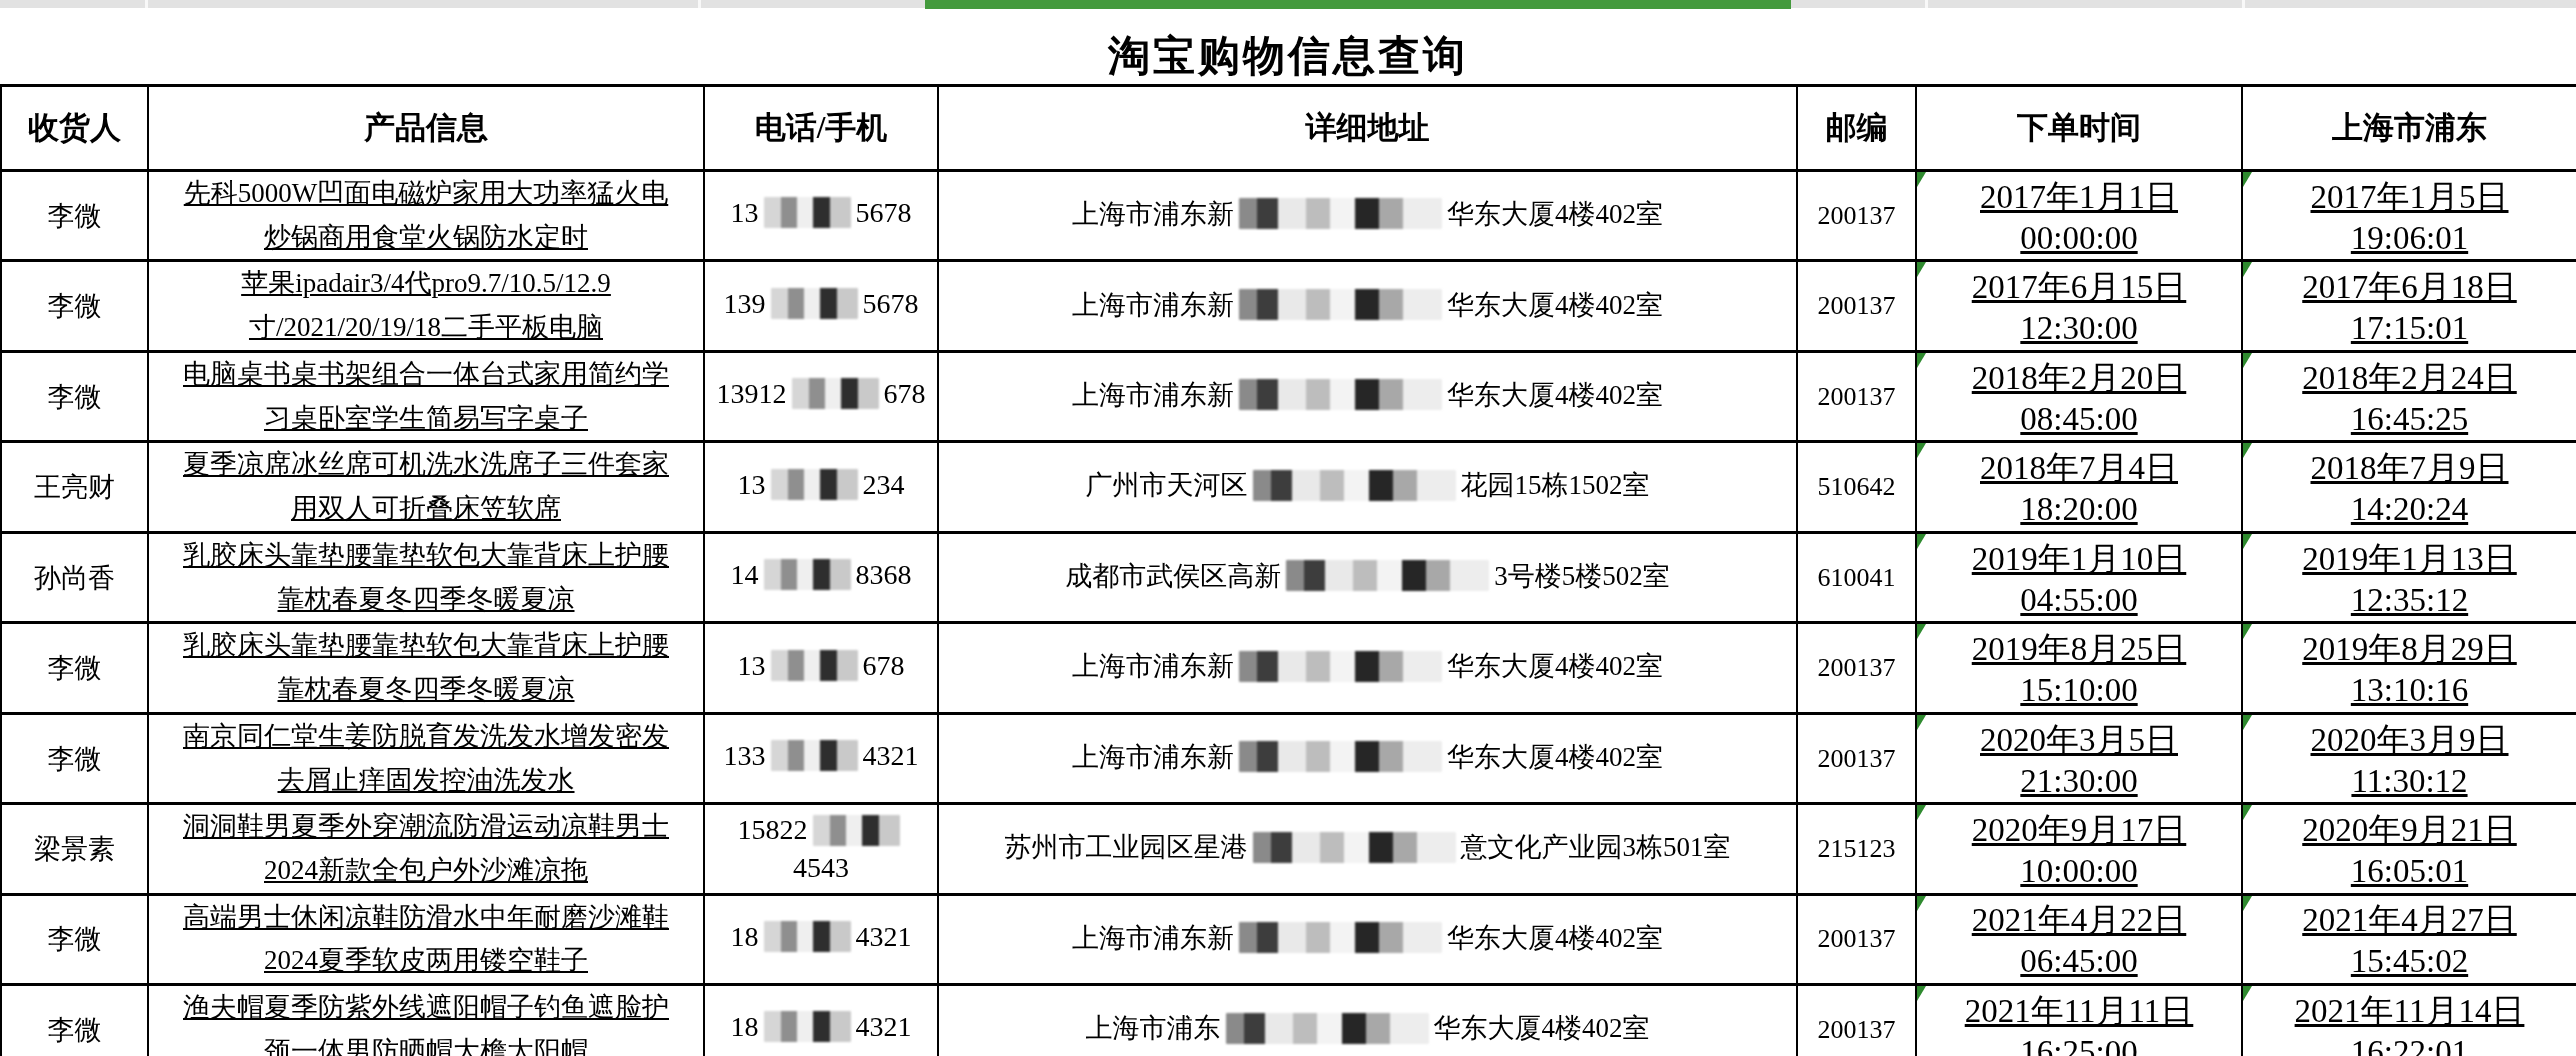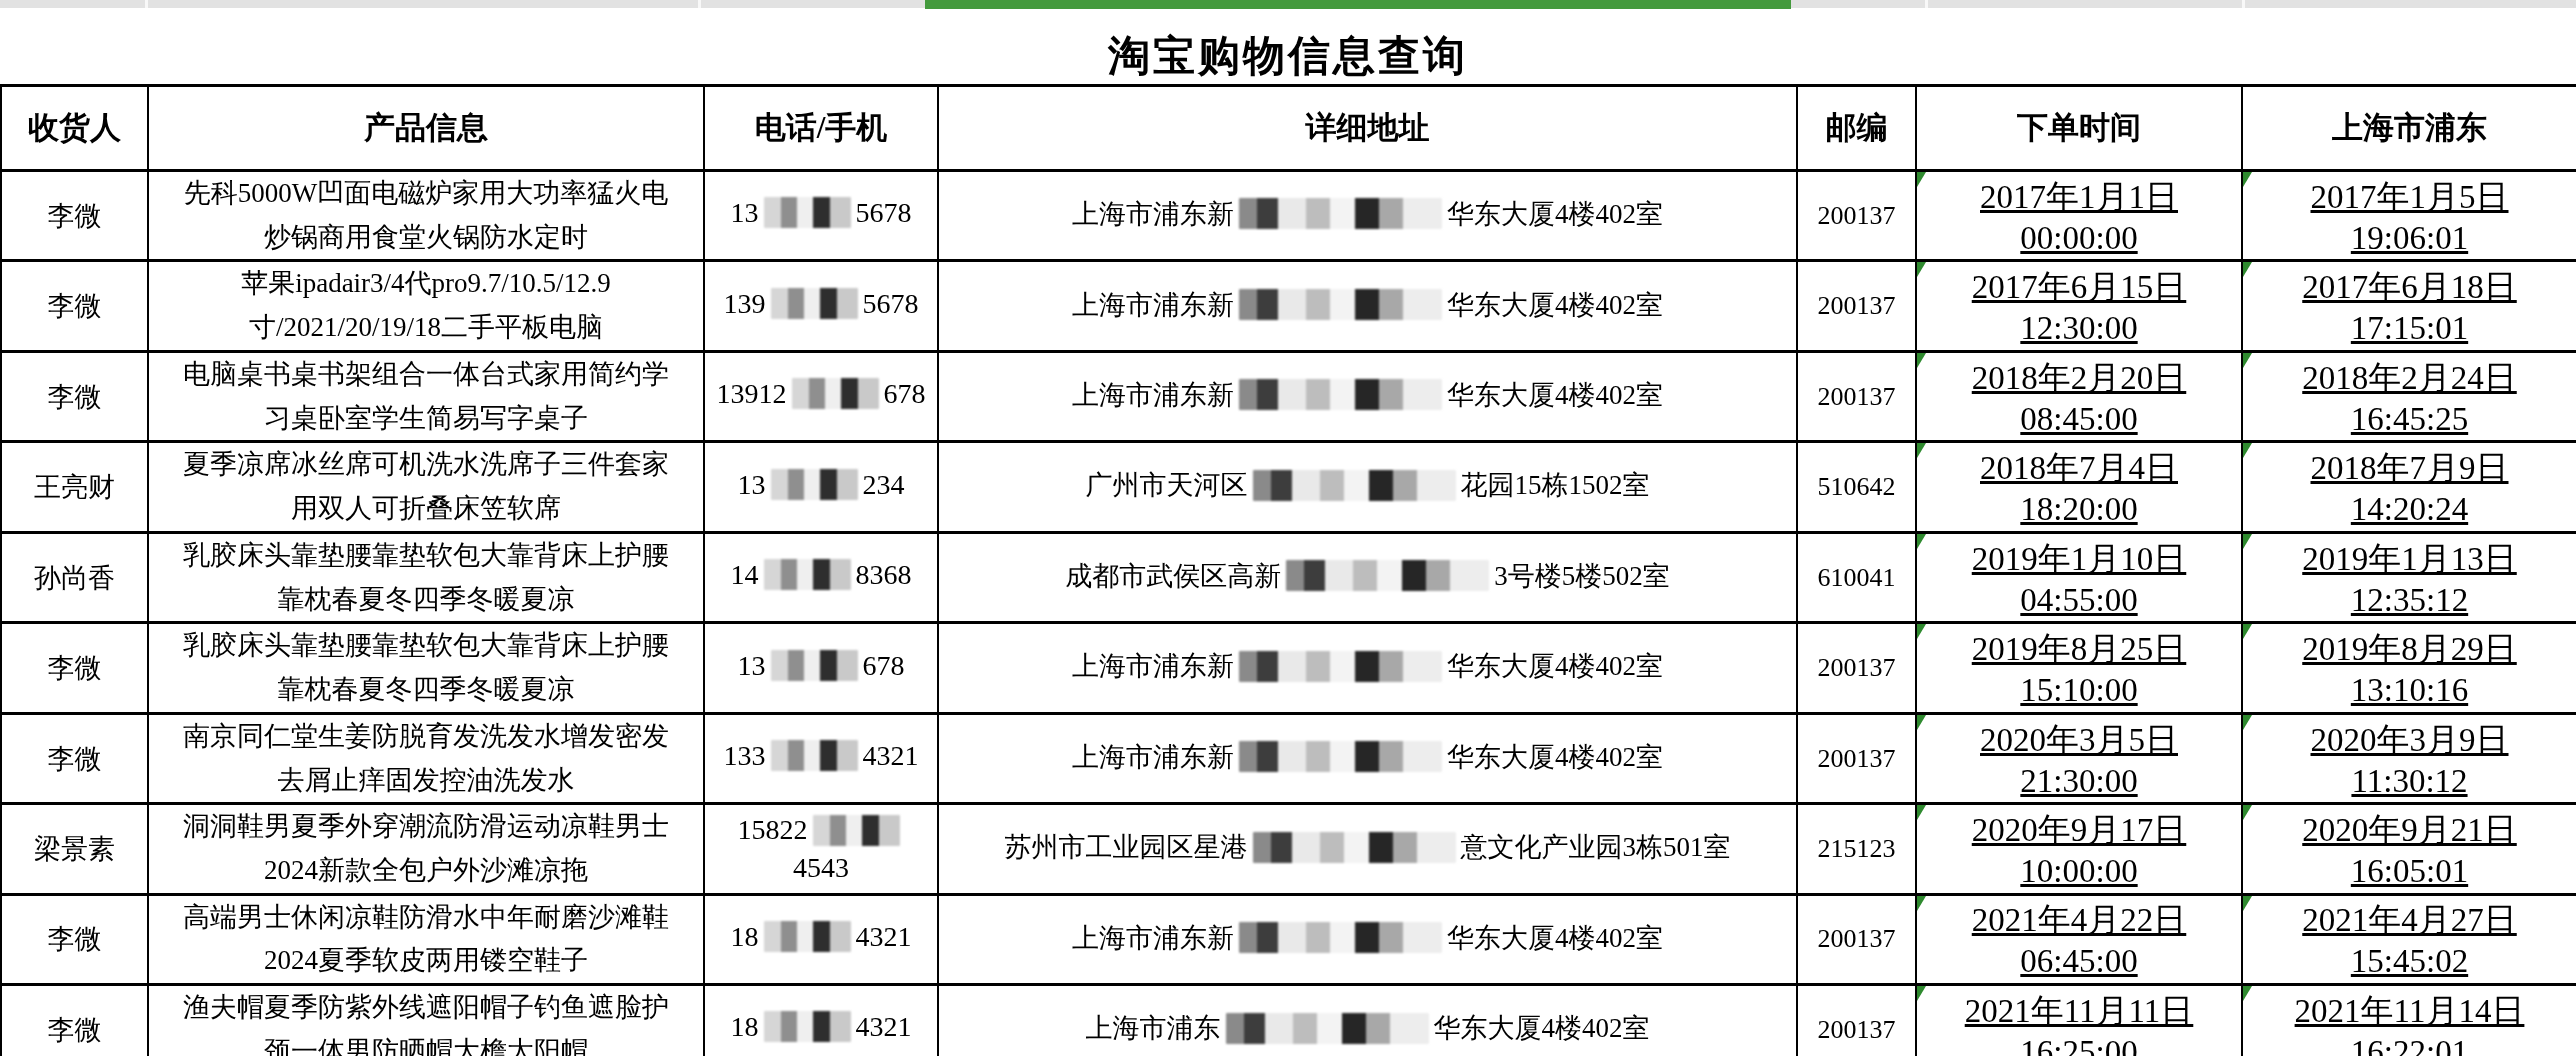--- a/index.html
+++ b/index.html
@@ -18,21 +18,21 @@
   table{border-collapse:collapse;table-layout:fixed;width:2576px;}
   th,td{
     border:2px solid #000;border-top-width:3px;border-bottom-width:3px;
     text-align:center;vertical-align:middle;box-sizing:border-box;
     position:relative;padding:0 6px;overflow:hidden;background:#fff;
   }
   thead tr{height:85px;margin-left:40px;}
   tbody tr{height:88px;}
   th{font-size:31px;font-weight:bold;}
   td{font-size:27px;}
-  td.product{padding:0 26px;line-height:1.62;}
+  td.product{padding:0 26px;line-height:1.62;text-decoration:underline;}
   td.phone{font-size:28px;border-radius:32px;}
   td.timecell{font-size:33px;text-decoration:underline;}
   td.zip{font-size:26px;margin-left:14px;}
   
   .tri{
     position:absolute;top:0;left:0;width:0;height:0;
     border-top:15px solid #2f8a2f;border-right:9px solid transparent;
   }
   
   .redact{

